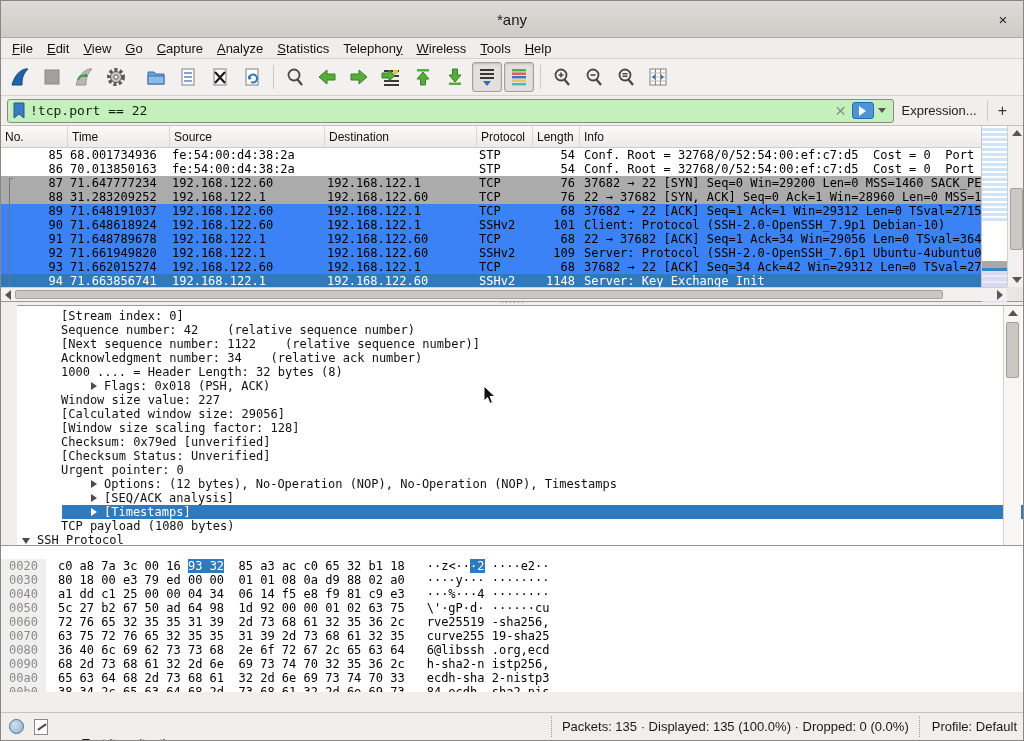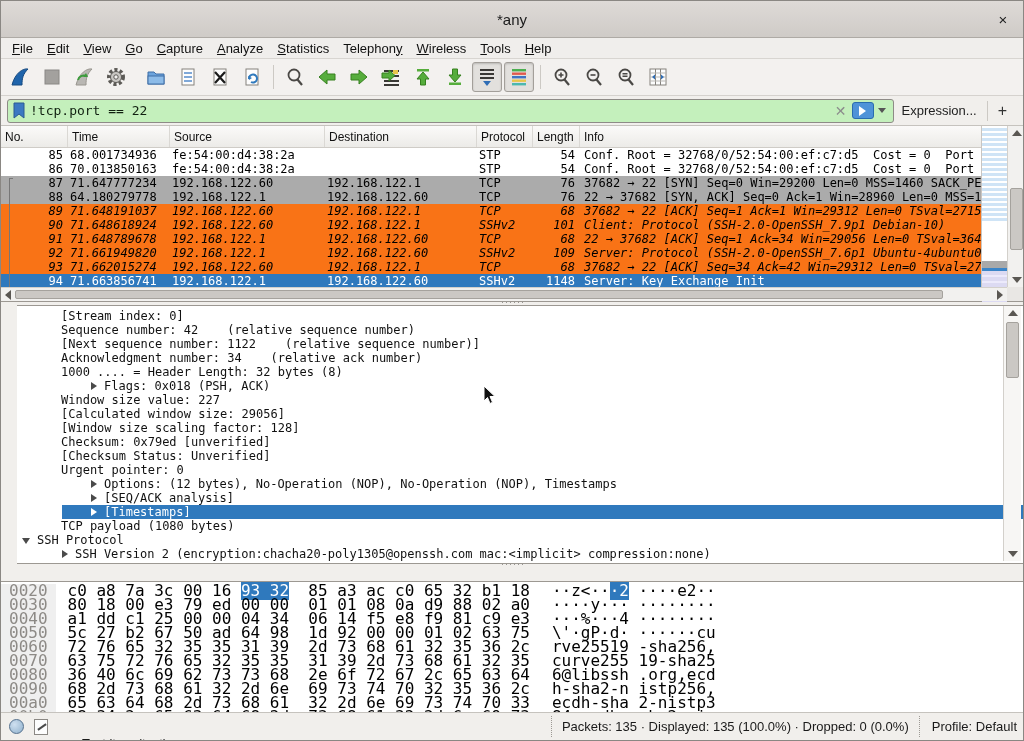--- a/index.html
+++ b/index.html
@@ -71,21 +71,21 @@
     height:1px; background:#777; }
   .prow { display:grid; grid-template-columns:66px 102px 155px 152px 56px 47px minmax(0,1fr);
     height:14px; line-height:14px; white-space:pre; }
   .prow span { overflow:hidden; }
   .prow .c-no { text-align:right; padding-right:4px; }
   .prow .c-t, .prow .c-s, .prow .c-d, .prow .c-p { padding-left:3px; }
   .prow .c-l { text-align:right; padding-right:4px; }
   .prow .c-i { padding-left:5px; }
   .r-white { background:#ffffff; }
   .r-gray  { background:#ababab; }
-  .r-lav   { background:#f97316;font-style:italic; }
+  .r-lav   { background:#3b82f6; }
   .r-sel   { background:#2f79bd; color:#fff; }
 
   .pminimap { position:absolute; right:18px; top:0; bottom:14px; width:26px;
     border-left:1px solid #c9c6c2; background:#fff; }
   .mm-stripes { height:97px;
     background:repeating-linear-gradient(#ffffff 0 2px,#cfe4f6 2px 5px),
     linear-gradient(#fff,#fff); }
   .mm-gray { height:7px; background:#a9a9a9; margin-top:38px; }
   .mm-blue { height:3px; background:#3b85c8; }
   .mm-lav { height:55px;
@@ -143,22 +143,22 @@
   .ind2-plain { padding-left:44px; }
   .ind2-arrow { padding-left:27px;margin-left:45px; }
   .ind1-arrow { padding-left:43px; }
   .ind0-arrow { padding-left:5px; }
   .dline.sel { background:#2f79bd; color:#fff; }
   .dline.sel .tri.col::before { border-left-color:#fff; }
   .dvscroll { right:2px; top:305px; bottom:179px; position:absolute; width:18px;
     background:#f7f6f4; border-left:1px solid #d3d0cb; }
 
   
-  .hexpane { position:absolute; top:580px; left:0; width:1024px; height:147px;
-    background:#fff; border-top:1px solid #9c9892; font-size:16px; padding-top:2px;
+  .hexpane { position:absolute; top:544px; left:0; width:1024px; height:147px;
+    background:#fff; border-top:1px solid #9c9892; font-size:12px; padding-top:13px;
     overflow:hidden; }
   .hrow { height:14px; line-height:14px; white-space:pre; display:flex; }
   .hoff { color:#8d8a86; background:#efefef; padding:0 8px 0 8px; flex:none; }
   .hexs { margin-left:12px; }
   .ascii { margin-left:22px; }
   .hl:not(:empty) { background:#2f79bd; color:#fff; }
 
   
   .statusbar { position:absolute; bottom:0; left:0; width:1024px; height:28px;
     background:#f1efec; border-top:1px solid #c6c3be; display:flex;
@@ -368,21 +368,21 @@
     <span>Source</span>
     <span>Destination</span>
     <span>Protocol</span>
     <span>Length</span>
     <span>Info</span>
   </div>
   <div class="prows mono">
     <div class="prow r-white"><span class="c-no">85</span><span class="c-t">68.001734936</span><span class="c-s">fe:54:00:d4:38:2a</span><span class="c-d"></span><span class="c-p">STP</span><span class="c-l">54</span><span class="c-i">Conf. Root = 32768/0/52:54:00:ef:c7:d5  Cost = 0  Port =</span></div>
     <div class="prow r-white"><span class="c-no">86</span><span class="c-t">70.013850163</span><span class="c-s">fe:54:00:d4:38:2a</span><span class="c-d"></span><span class="c-p">STP</span><span class="c-l">54</span><span class="c-i">Conf. Root = 32768/0/52:54:00:ef:c7:d5  Cost = 0  Port =</span></div>
     <div class="prow r-gray"><span class="c-no">87</span><span class="c-t">71.647777234</span><span class="c-s">192.168.122.60</span><span class="c-d">192.168.122.1</span><span class="c-p">TCP</span><span class="c-l">76</span><span class="c-i">37682 → 22 [SYN] Seq=0 Win=29200 Len=0 MSS=1460 SACK_PERM</span></div>
-    <div class="prow r-gray"><span class="c-no">88</span><span class="c-t">64.180279778</span><span class="c-s">192.168.122.1</span><span class="c-d">192.168.122.60</span><span class="c-p">TCP</span><span class="c-l">76</span><span class="c-i">22 → 37682 [SYN, ACK] Seq=0 Ack=1 Win=28960 Len=0 MSS=1460</span></div>
+    <div class="prow r-gray"><span class="c-no">88</span><span class="c-t">31.283209252</span><span class="c-s">192.168.122.1</span><span class="c-d">192.168.122.60</span><span class="c-p">TCP</span><span class="c-l">76</span><span class="c-i">22 → 37682 [SYN, ACK] Seq=0 Ack=1 Win=28960 Len=0 MSS=1460</span></div>
     <div class="prow r-lav"><span class="c-no">89</span><span class="c-t">71.648191037</span><span class="c-s">192.168.122.60</span><span class="c-d">192.168.122.1</span><span class="c-p">TCP</span><span class="c-l">68</span><span class="c-i">37682 → 22 [ACK] Seq=1 Ack=1 Win=29312 Len=0 TSval=2715660</span></div>
     <div class="prow r-lav"><span class="c-no">90</span><span class="c-t">71.648618924</span><span class="c-s">192.168.122.60</span><span class="c-d">192.168.122.1</span><span class="c-p">SSHv2</span><span class="c-l">101</span><span class="c-i">Client: Protocol (SSH-2.0-OpenSSH_7.9p1 Debian-10)</span></div>
     <div class="prow r-lav"><span class="c-no">91</span><span class="c-t">71.648789678</span><span class="c-s">192.168.122.1</span><span class="c-d">192.168.122.60</span><span class="c-p">TCP</span><span class="c-l">68</span><span class="c-i">22 → 37682 [ACK] Seq=1 Ack=34 Win=29056 Len=0 TSval=3649495</span></div>
     <div class="prow r-lav"><span class="c-no">92</span><span class="c-t">71.661949820</span><span class="c-s">192.168.122.1</span><span class="c-d">192.168.122.60</span><span class="c-p">SSHv2</span><span class="c-l">109</span><span class="c-i">Server: Protocol (SSH-2.0-OpenSSH_7.6p1 Ubuntu-4ubuntu0.3)</span></div>
     <div class="prow r-lav"><span class="c-no">93</span><span class="c-t">71.662015274</span><span class="c-s">192.168.122.60</span><span class="c-d">192.168.122.1</span><span class="c-p">TCP</span><span class="c-l">68</span><span class="c-i">37682 → 22 [ACK] Seq=34 Ack=42 Win=29312 Len=0 TSval=271571</span></div>
     <div class="prow r-sel"><span class="c-no">94</span><span class="c-t">71.663856741</span><span class="c-s">192.168.122.1</span><span class="c-d">192.168.122.60</span><span class="c-p">SSHv2</span><span class="c-l">1148</span><span class="c-i">Server: Key Exchange Init</span></div>
     <div class="rel-line"></div>
   </div>
   <div class="pminimap">
     <div class="mm-stripes"></div>

